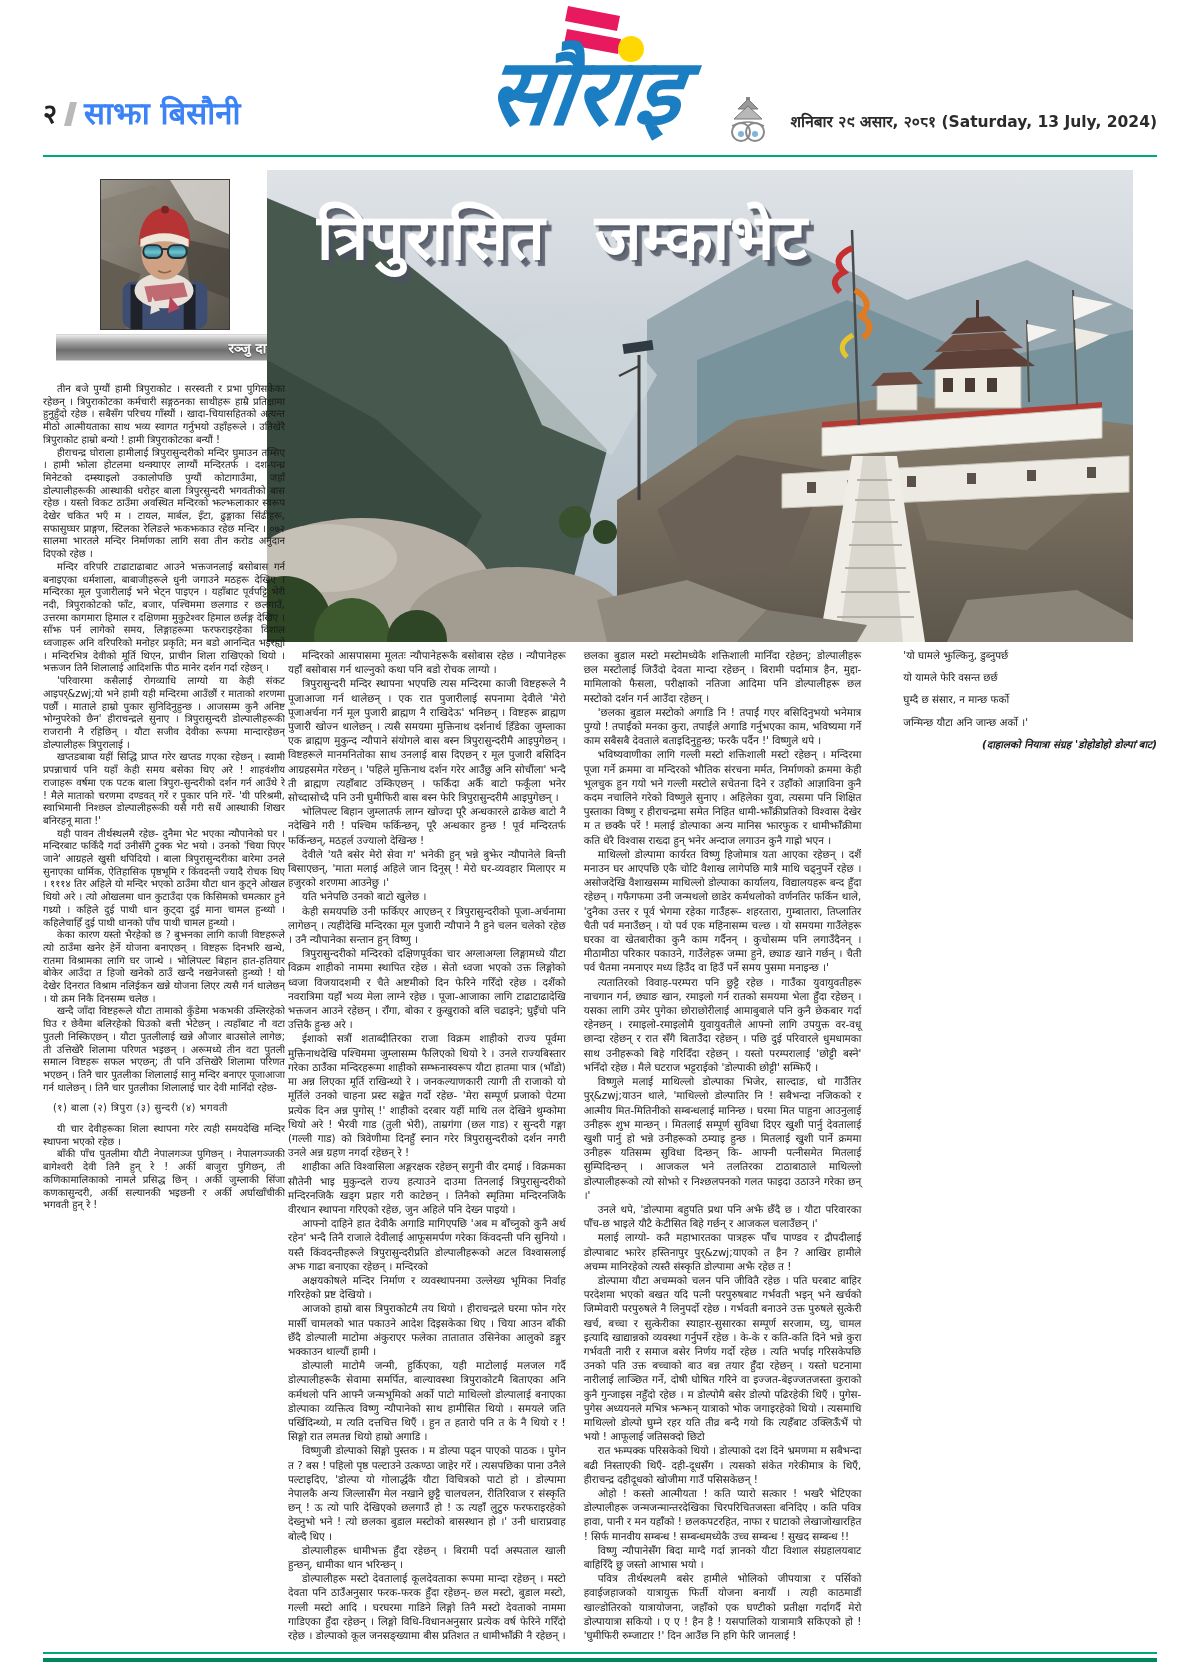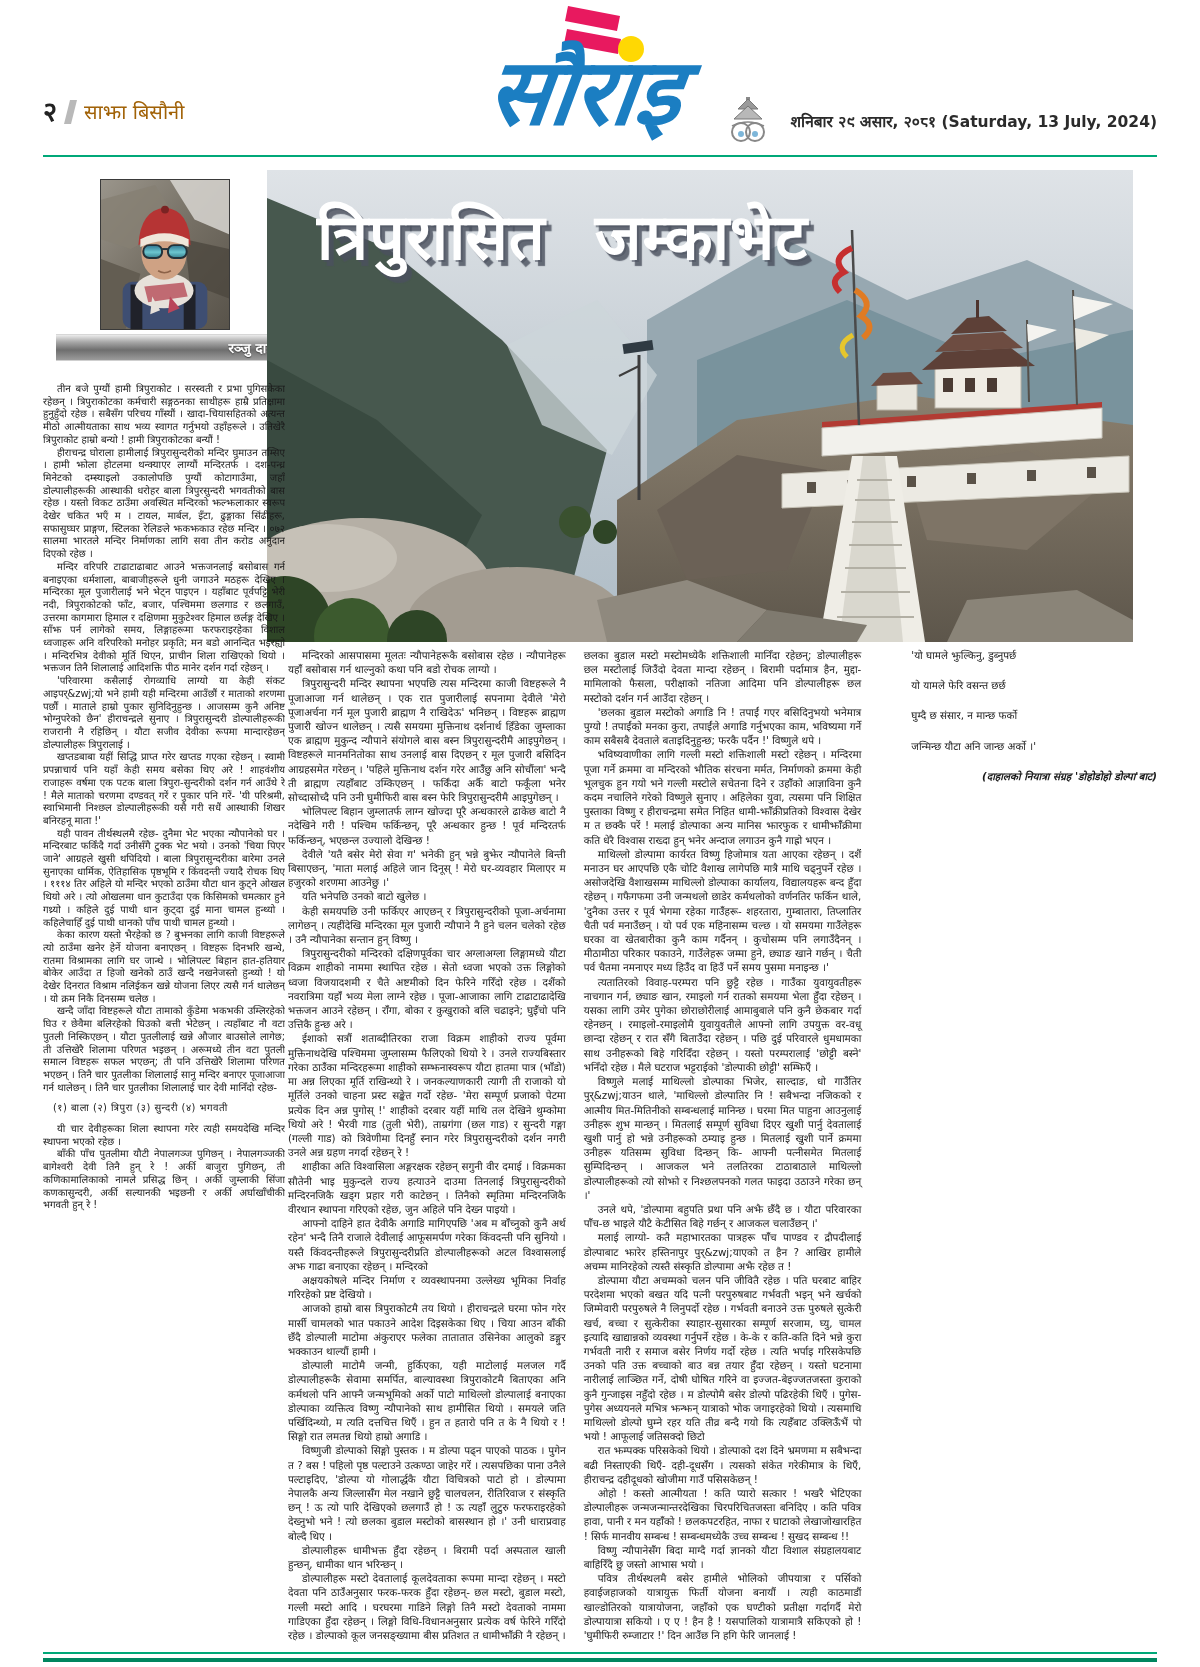--- a/index.html
+++ b/index.html
@@ -2,21 +2,21 @@
 <html lang="ne"><head>
 <meta charset="utf-8">
 <style>
   html,body{margin:0;padding:0;background:#e9e9e9;}
   .page{position:relative;width:1200px;height:1667px;background:#ffffff;overflow:hidden;
         font-family:"DejaVu Sans",sans-serif;color:#1a1a1a;margin:0 auto;}
   
   .hdr-left{position:absolute;left:43px;top:98px;display:flex;align-items:center;gap:10px;}
   .page-num{font-size:27px;font-weight:bold;color:#222;line-height:1;}
   .hdr-divider{width:7px;height:24px;background:#b9b9b9;transform:skewX(-14deg);}
-  .section-name{font-size:20px;font-weight:normal;color:#a16207;line-height:1;}
+  .section-name{font-size:31px;font-weight:bold;color:#3b82f6;line-height:1;}
   .green-rule{position:absolute;left:43px;width:1114px;top:155px;height:2px;background:#00a878;}
   .masthead{position:absolute;left:418px;top:2px;width:364px;height:152px;}
   .hdr-right{position:absolute;right:43px;top:96px;display:flex;align-items:center;gap:24px;}
   .emblem{width:38px;height:50px;}
   .date-line{font-size:15.5px;font-weight:bold;color:#2b2b2b;}
   
   .author-photo{position:absolute;left:100px;top:179px;width:130px;height:151px;border:1px solid #3a3a3a;box-sizing:border-box;}
   .author-bar{position:absolute;left:56px;top:334px;width:230px;height:25px;
       background:linear-gradient(180deg,#ececec 0%,#a8a8a8 28%,#6e6e6e 60%,#9b9b9b 100%);
       display:flex;align-items:center;justify-content:flex-end;
@@ -29,21 +29,21 @@
       white-space:nowrap;letter-spacing:1px;word-spacing:26px;
       text-shadow:5px 6px 1px rgba(74,80,94,0.82),2px 2px 0 rgba(74,80,94,0.55);}
   
   .col1{position:absolute;left:43px;top:383px;width:242px;height:1266px;overflow:hidden;
         font-size:9.9px;line-height:12.7px;text-align:justify;}
   .lower{position:absolute;left:288px;top:648px;width:869px;height:1004px;overflow:hidden;
         font-size:10.3px;line-height:14.2px;text-align:justify;
         column-count:3;column-gap:18px;column-fill:auto;}
   p.para{margin:0;text-indent:14px;}
   p.listline{margin:8px;text-indent:2px;letter-spacing:.5px;}
-  p.verse{margin:16px;text-indent:0;padding-left:16px;text-align:left;}
+  p.verse{margin:8px;text-indent:0;padding-left:16px;text-align:left;}
   p.signature{margin:2px 0 0;text-indent:0;text-align:right;font-style:italic;font-weight:bold;}
   
   .foot-rule1{position:absolute;left:43px;width:1114px;top:1652px;height:2px;background:#00a878;}
   .foot-rule2{position:absolute;left:43px;width:1114px;top:1658px;height:4px;background:#00865f;}
 </style>
 </head>
 <body>
 
 <div class="page">
 
@@ -216,21 +216,21 @@
       <p class="para">यही पावन तीर्थस्थलमै रहेछ- दुनैमा भेट भएका न्यौपानेको घर । मन्दिरबाट फर्किंदै गर्दा उनीसँगै टुक्क भेट भयो । उनको 'चिया पिएर जाने' आग्रहले खुसी थपिदियो । बाला त्रिपुरासुन्दरीका बारेमा उनले सुनाएका धार्मिक, ऐतिहासिक पृष्ठभूमि र किंवदन्ती ज्यादै रोचक थिए । १११४ तिर अहिले यो मन्दिर भएको ठाउँमा यौटा धान कुट्ने ओखल थियो अरे । त्यो ओखलमा धान कुटाउँदा एक किसिमको चमत्कार हुने गथ्र्यो । कहिले दुई पाथी धान कुट्दा दुई माना चामल हुन्थ्यो । कहिलेचाहिँ दुई पाथी धानको पाँच पाथी चामल हुन्थ्यो ।</p>
       <p class="para">केका कारण यस्तो भैरहेको छ ? बुझ्नका लागि काजी विष्टहरूले त्यो ठाउँमा खनेर हेर्ने योजना बनाएछन् । विष्टहरू दिनभरि खन्थे, रातमा विश्रामका लागि घर जान्थे । भोलिपल्ट बिहान हात-हतियार बोकेर आउँदा त हिजो खनेको ठाउँ खन्दै नखनेजस्तो हुन्थ्यो ! यो देखेर दिनरात विश्राम नलिईकन खन्ने योजना लिएर त्यसै गर्न थालेछन् । यो क्रम निकै दिनसम्म चलेछ ।</p>
       <p class="para">खन्दै जाँदा विष्टहरूले यौटा तामाको कुँडेमा भकभकी उम्लिरहेको घिउ र छेवैमा बलिरहेको घिउको बत्ती भेटेछन् । त्यहाँबाट नौ वटा पुतली निस्किएछन् । यौटा पुतलीलाई खन्ने औजार बाउसोले लागेछ; ती उत्तिखेरै शिलामा परिणत भइछन् । अरूमध्ये तीन वटा पुतली समात्न विष्टहरू सफल भएछन्; ती पनि उत्तिखेरै शिलामा परिणत भएछन् । तिनै चार पुतलीका शिलालाई सानु मन्दिर बनाएर पूजाआजा गर्न थालेछन् । तिनै चार पुतलीका शिलालाई चार देवी मानिँदो रहेछ-</p>
       <p class="listline">(१) बाला   (२) त्रिपुरा   (३) सुन्दरी   (४) भगवती</p>
       <p class="para">यी चार देवीहरूका शिला स्थापना गरेर त्यही समयदेखि मन्दिर स्थापना भएको रहेछ ।</p>
       <p class="para">बाँकी पाँच पुतलीमा यौटी नेपालगञ्ज पुगिछन् । नेपालगञ्जकी बागेश्वरी देवी तिनै हुन् रे ! अर्की बाजुरा पुगिछन्, ती कणिकामालिकाको नामले प्रसिद्ध छिन् । अर्की जुम्लाकी सिंजा कणकासुन्दरी, अर्की सल्यानकी भइछनी र अर्की अर्घाखाँचीकी भगवती हुन् रे !</p>
     </div>
   <div class="lower">
       <p class="para">मन्दिरको आसपासमा मूलतः न्यौपानेहरूकै बसोबास रहेछ । न्यौपानेहरू यहाँ बसोबास गर्न थाल्नुको कथा पनि बडो रोचक लाग्यो ।</p>
       <p class="para">त्रिपुरासुन्दरी मन्दिर स्थापना भएपछि त्यस मन्दिरमा काजी विष्टहरूले नै पूजाआजा गर्न थालेछन् । एक रात पुजारीलाई सपनामा देवीले 'मेरो पूजाअर्चना गर्न मूल पुजारी ब्राह्मण नै राखिदेऊ' भनिछन् । विष्टहरू ब्राह्मण पुजारी खोज्न थालेछन् । त्यसै समयमा मुक्तिनाथ दर्शनार्थ हिँडेका जुम्लाका एक ब्राह्मण मुकुन्द न्यौपाने संयोगले बास बस्न त्रिपुरासुन्दरीमै आइपुगेछन् । विष्टहरूले मानमनितोका साथ उनलाई बास दिएछन् र मूल पुजारी बसिदिन आग्रहसमेत गरेछन् । 'पहिले मुक्तिनाथ दर्शन गरेर आउँछु अनि सोचौंला' भन्दै ती ब्राह्मण त्यहाँबाट उम्किएछन् । फर्किंदा अर्कै बाटो फर्कूंला भनेर सोच्दासोच्दै पनि उनी घुमीफिरी बास बस्न फेरि त्रिपुरासुन्दरीमै आइपुगेछन् ।</p>
-      <p class="para">भोलिपल्ट बिहान जुम्लातर्फ लाग्न खोज्दा पूरै अन्धकारले ढाकेछ बाटो नै नदेखिने गरी ! पश्चिम फर्किन्छन्, पूरै अन्धकार हुन्छ ! पूर्व मन्दिरतर्फ फर्किन्छन्, भएछन्ल उज्यालो देखिन्छ !</p>
+      <p class="para">भोलिपल्ट बिहान जुम्लातर्फ लाग्न खोज्दा पूरै अन्धकारले ढाकेछ बाटो नै नदेखिने गरी ! पश्चिम फर्किन्छन्, पूरै अन्धकार हुन्छ ! पूर्व मन्दिरतर्फ फर्किन्छन्, मठहर्ल उज्यालो देखिन्छ !</p>
       <p class="para">देवीले 'यतै बसेर मेरो सेवा ग' भनेकी हुन् भन्ने बुझेर न्यौपानेले बिन्ती बिसाएछन्, 'माता मलाई अहिले जान दिनूस् ! मेरो घर-व्यवहार मिलाएर म हजुरको शरणमा आउनेछु ।'</p>
       <p class="para">यति भनेपछि उनको बाटो खुलेछ ।</p>
       <p class="para">केही समयपछि उनी फर्किएर आएछन् र त्रिपुरासुन्दरीको पूजा-अर्चनामा लागेछन् । त्यहींदेखि मन्दिरका मूल पुजारी न्यौपाने नै हुने चलन चलेको रहेछ । उनै न्यौपानेका सन्तान हुन् विष्णु ।</p>
       <p class="para">त्रिपुरासुन्दरीको मन्दिरको दक्षिणपूर्वका चार अग्लाअग्ला लिङ्गामध्ये यौटा विक्रम शाहीको नाममा स्थापित रहेछ । सेतो ध्वजा भएको उक्त लिङ्गोको ध्वजा विजयादशमी र चैते अष्टमीको दिन फेरिने गरिँदो रहेछ । दशैंको नवरात्रिमा यहाँ भव्य मेला लाग्ने रहेछ । पूजा-आजाका लागि टाढाटाढादेखि भक्तजन आउने रहेछन् । राँगा, बोका र कुखुराको बलि चढाइने; घुइँचो पनि उत्तिकै हुन्छ अरे ।</p>
       <p class="para">ईशाको सत्रौं शताब्दीतिरका राजा विक्रम शाहीको राज्य पूर्वमा मुक्तिनाथदेखि पश्चिममा जुम्लासम्म फैलिएको थियो रे । उनले राज्यबिस्तार गरेका ठाउँका मन्दिरहरूमा शाहीको सम्झनास्वरूप यौटा हातमा पात्र (भाँडो) मा अन्न लिएका मूर्ति राखिन्थ्यो रे । जनकल्याणकारी त्यागी ती राजाको यो मूर्तिले उनको चाहना प्रस्ट सङ्केत गर्दो रहेछ- 'मेरा सम्पूर्ण प्रजाको पेटमा प्रत्येक दिन अन्न पुगोस् !' शाहीको दरबार यहीं माथि तल देखिने थुम्कोमा थियो अरे ! भैरवी गाड (तुली भेरी), ताम्रगंगा (छल गाड) र सुन्दरी गङ्गा (गल्ली गाड) को त्रिवेणीमा दिनहुँ स्नान गरेर त्रिपुरासुन्दरीको दर्शन नगरी उनले अन्न ग्रहण नगर्दा रहेछन् रे !</p>
       <p class="para">शाहीका अति विश्वासिला अङ्गरक्षक रहेछन् सगुनी वीर दमाई । विक्रमका सौतेनी भाइ मुकुन्दले राज्य हत्याउने दाउमा तिनलाई त्रिपुरासुन्दरीको मन्दिरनजिकै खड्ग प्रहार गरी काटेछन् । तिनैको स्मृतिमा मन्दिरनजिकै वीरथान स्थापना गरिएको रहेछ, जुन अहिले पनि देख्न पाइयो ।</p>
       <p class="para">आफ्नो दाहिने हात देवीकै अगाडि मागिएपछि 'अब म बाँच्नुको कुनै अर्थ रहेन' भन्दै तिनै राजाले देवीलाई आफूसमर्पण गरेका किंवदन्ती पनि सुनियो । यस्तै किंवदन्तीहरूले त्रिपुरासुन्दरीप्रति डोल्पालीहरूको अटल विश्वासलाई अझ गाढा बनाएका रहेछन् । मन्दिरको</p>
       <p class="para">अक्षयकोषले मन्दिर निर्माण र व्यवस्थापनमा उल्लेख्य भूमिका निर्वाह गरिरहेको प्रष्ट देखियो ।</p>
       <p class="para">आजको हाम्रो बास त्रिपुराकोटमै तय थियो । हीराचन्द्रले घरमा फोन गरेर मार्सी चामलको भात पकाउने आदेश दिइसकेका थिए । चिया आउन बाँकी छँदै डोल्पाली माटोमा अंकुराएर फलेका तातातात उसिनेका आलुको डङ्गुर भक्काउन थाल्यौं हामी ।</p>
       <p class="para">डोल्पाली माटोमै जन्मी, हुर्किएका, यही माटोलाई मलजल गर्दै डोल्पालीहरूकै सेवामा समर्पित, बाल्यावस्था त्रिपुराकोटमै बिताएका अनि कर्मथलो पनि आफ्नै जन्मभूमिको अर्को पाटो माथिल्लो डोल्पालाई बनाएका डोल्पाका व्यक्तित्व विष्णु न्यौपानेको साथ हामीसित थियो । समयले जति पर्खिदिन्थ्यो, म त्यति दत्तचित्त थिएँ । हुन त हतारो पनि त के नै थियो र ! सिङ्गो रात लमतन्न थियो हाम्रो अगाडि ।</p>

